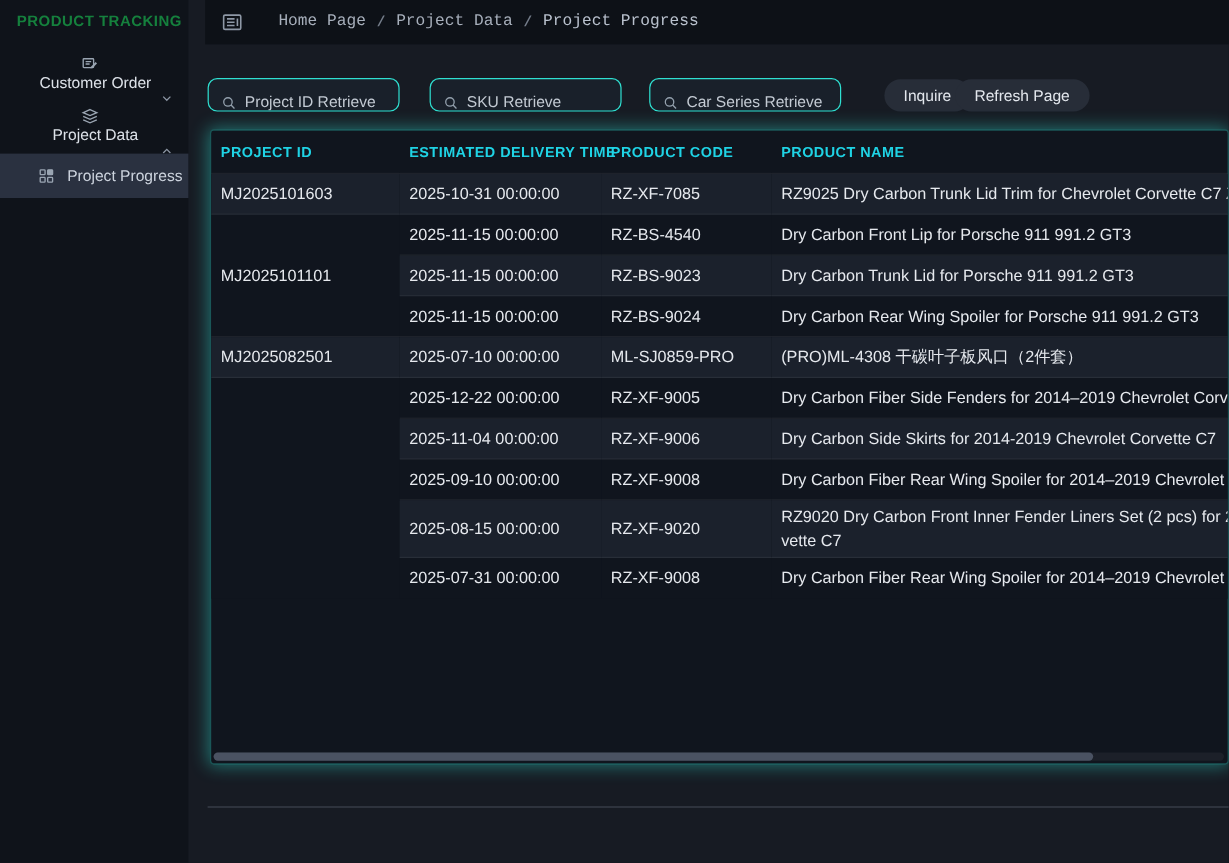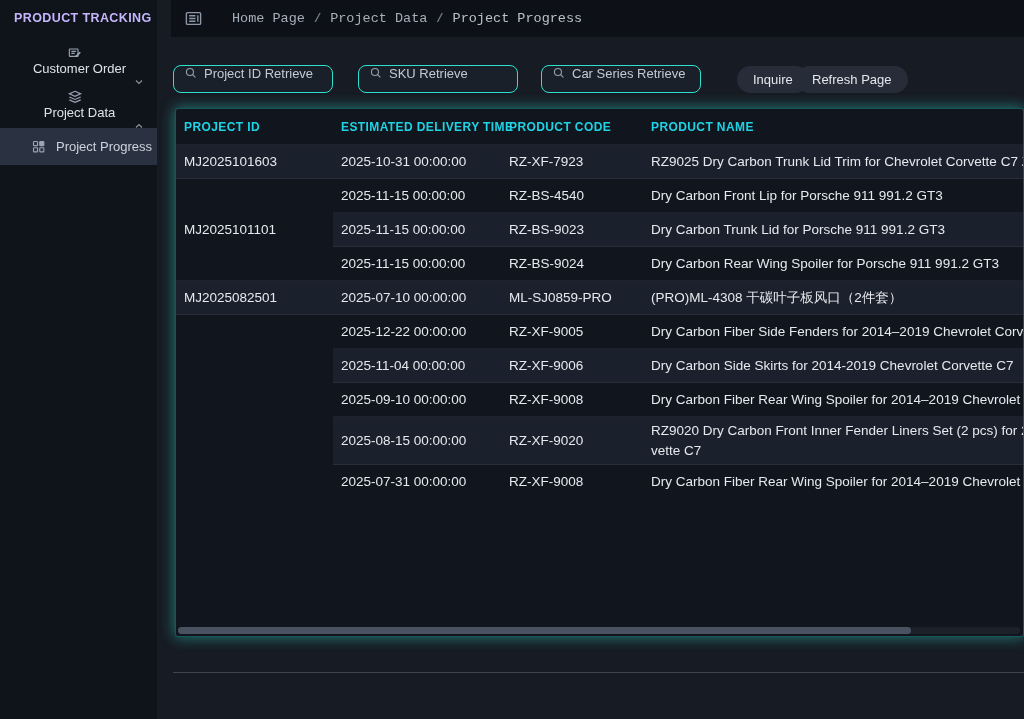--- a/index.html
+++ b/index.html
@@ -7,21 +7,21 @@
   body {
     position:relative;
     background:#171b23;
     font-family:"Liberation Sans", sans-serif;
     -webkit-font-smoothing:antialiased;
   }
   svg { display:block; }
 
   
   .sidebar { position:absolute; left:0; top:0; width:157px; height:719px; background:#0f131a; z-index:3; }
-  .sb-title { padding:11px 0 0 14px; font-size:12.5px; font-weight:bold; color:#c4b5fd; letter-spacing:.4px; }
+  .sb-title { padding:11px 0 0 14px; font-size:12.5px; font-weight:bold; color:#15803d; letter-spacing:.4px; }
   .sb-item { position:absolute; left:0; width:157px; height:30px; display:flex; align-items:center;
              padding:0 12px 0 14px; color:#dde2e9; font-size:13px; cursor:pointer;flex-direction:column; }
   .sb-item .mi { width:16px; height:16px; margin-right:10px; color:#9aa5b2; flex:none; }
   .sb-item .chev { margin-left:auto; width:12px; height:12px; color:#8b95a3; flex:none; }
   #sb-item-0 { top:45px; }
   #sb-item-1 { top:89px; }
   .sb-subitem { position:absolute; top:128px; left:0; width:157px; height:37px; background:#2a3140;
                 display:flex; align-items:center; padding-left:31px; color:#ccd3dd; font-size:13px; cursor:pointer; }
   .sb-subitem .mi { width:15px; height:15px; margin-right:10px; color:#9aa5b2; flex:none; }
 
@@ -29,21 +29,21 @@
   .topbar { position:absolute; left:171px; top:0; width:867px; height:37px; background:#0d1117;
             display:flex; align-items:center; z-index:2;font-family:Liberation Mono, monospace; }
   .collapse-btn { width:19px; height:19px; margin-left:13px; color:#8e98a6; cursor:pointer; flex:none; }
   .breadcrumb { margin-left:29px; display:flex; align-items:center; gap:9px; font-size:13.5px; }
   .crumb { color:#a7afbb; cursor:pointer; }
   .crumb.current { color:#b9c1cd; }
   .crumb-sep { color:#747d8a; font-weight:bold; font-size:12px; }
 
   
   .finput { position:absolute; top:65px; height:28px; width:160px; background:#19202a;
-            border:1px solid #2fe0d1; border-radius:8px; display:flex; align-items:flex-start;
+            border:1px solid #2fe0d1; border-radius:8px; display:flex; align-items:flex-end;
             padding:0 10px; }
   .finput .sic { width:13px; height:13px; color:#93a0ad; margin-right:7px; flex:none; }
   .finput input { flex:1; min-width:0; background:transparent; border:none; outline:none;
                   color:#d6dbe2; font-size:13px; font-family:inherit; }
   .finput input::placeholder { color:#c3cad3; opacity:1; }
   #finput-0 { left:173px; } #finput-1 { left:358px; } #finput-2 { left:541px; }
   .btn { position:absolute; top:66px; height:27px; border:none; border-radius:14px; background:#272d38;
          color:#e3e7ed; font-size:13px; padding:0 16px; font-family:inherit; cursor:pointer; }
   #btn-inquire { left:737px; }
   #btn-refresh { left:796px; }
@@ -182,21 +182,21 @@
         <th>PROJECT ID</th>
         <th>ESTIMATED DELIVERY TIME</th>
         <th>PRODUCT CODE</th>
         <th>PRODUCT NAME</th>
       </tr>
     </thead>
     <tbody>
         <tr class="light">
           <td rowspan="1" class="cell-pid pid-light">MJ2025101603</td>
           <td class="cell-time">2025-10-31 00:00:00</td>
-          <td class="cell-code">RZ-XF-7923</td>
+          <td class="cell-code">RZ-XF-7085</td>
           <td class="cell-name">RZ9025 Dry Carbon Trunk Lid Trim for Chevrolet Corvette C7 Z06 2014–2019</td>
         </tr>
         <tr class="dark">
           <td rowspan="3" class="cell-pid pid-dark">MJ2025101101</td>
           <td class="cell-time">2025-11-15 00:00:00</td>
           <td class="cell-code">RZ-BS-4540</td>
           <td class="cell-name">Dry Carbon Front Lip for Porsche 911 991.2 GT3</td>
         </tr>
         <tr class="light">
           <td class="cell-time">2025-11-15 00:00:00</td>

